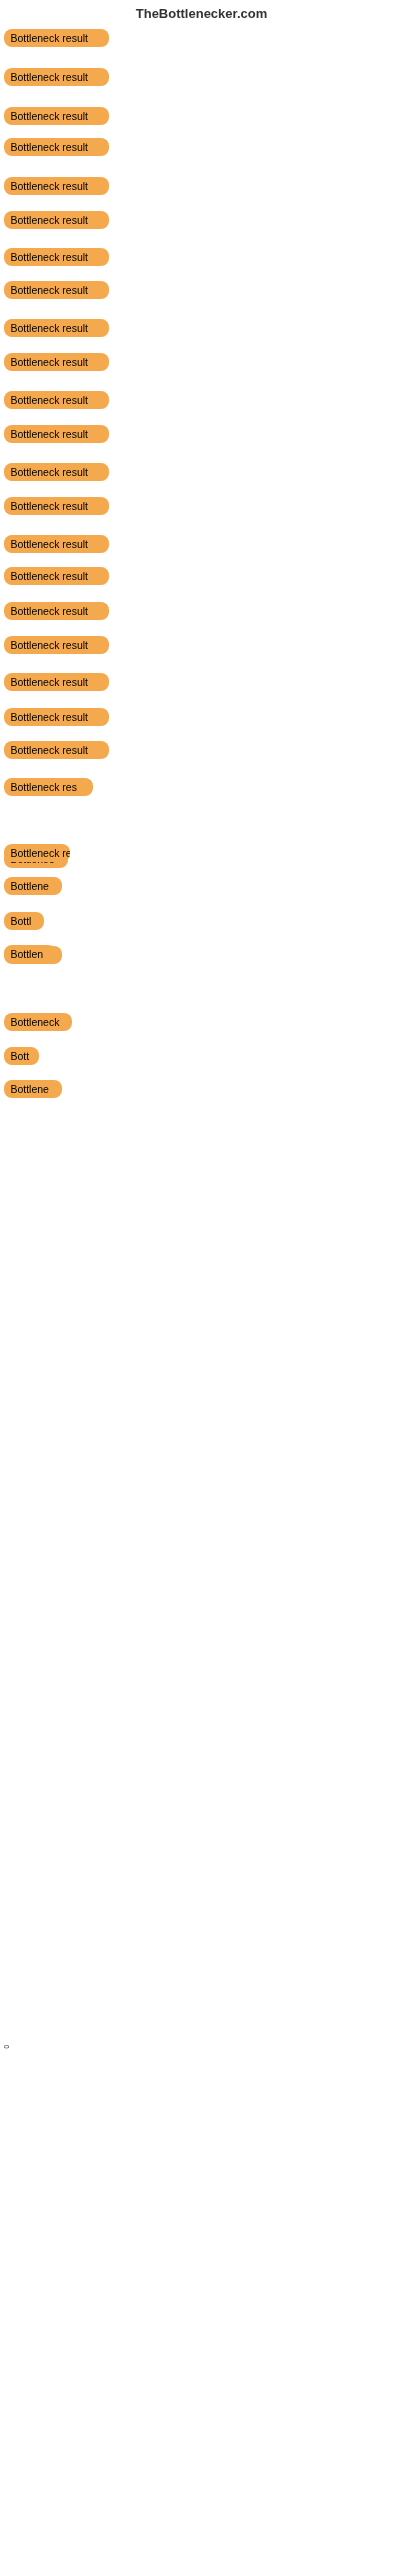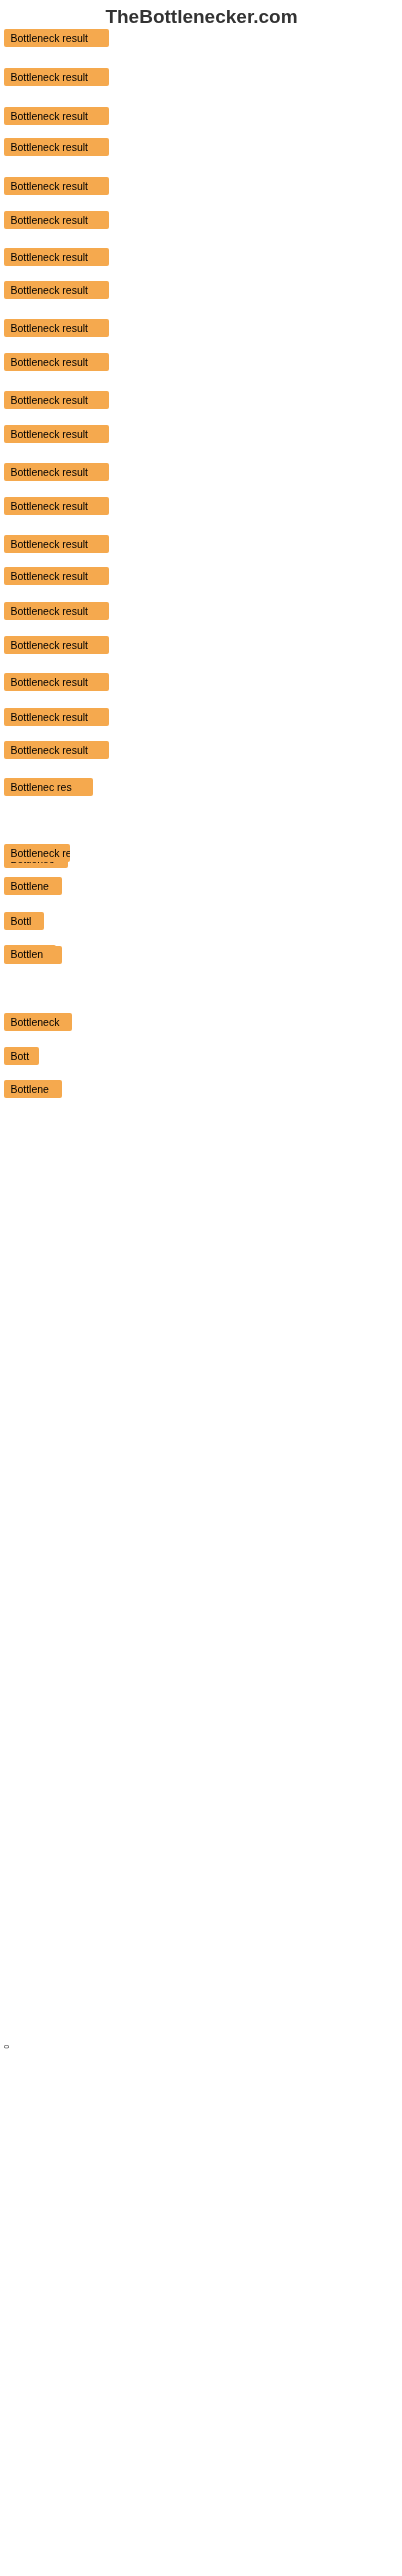--- a/index.html
+++ b/index.html
@@ -9,32 +9,32 @@
     }
     body {
       width: 403px;
       min-height: 2576px;
       background-color: #ffffff;
       font-family: Arial, sans-serif;
       position: relative;
     }
     .site-title {
       text-align: center;
-      font-size: 19px;
+      font-size: 13px;
       font-weight: bold;
       color: #333;
       padding: 6.4px 0 9.7px 0;
     }
     .bottleneck-label {
       background-color: #f5a94e;
       color: #000;
       font-size: 10.5px;
       font-weight: normal;
       padding: 3.2px 6.4px;
-      border-radius: 2px;
+      border-radius: 8px;
       display: inline-block;
       white-space: nowrap;
       overflow: hidden;
     }
     .row {
       position: absolute;
       left: 0;
     }
     .small-text {
       position: absolute;
@@ -64,21 +64,21 @@
     <div class="row" style="top: 425px; left: 4px;"><span class="bottleneck-label" style="max-width: 105px; width: 105px;">Bottleneck result</span></div>
     <div class="row" style="top: 463px; left: 4px;"><span class="bottleneck-label" style="max-width: 105px; width: 105px;">Bottleneck result</span></div>
     <div class="row" style="top: 497px; left: 4px;"><span class="bottleneck-label" style="max-width: 105px; width: 105px;">Bottleneck result</span></div>
     <div class="row" style="top: 535px; left: 4px;"><span class="bottleneck-label" style="max-width: 105px; width: 105px;">Bottleneck result</span></div>
     <div class="row" style="top: 567px; left: 4px;"><span class="bottleneck-label" style="max-width: 105px; width: 105px;">Bottleneck result</span></div>
     <div class="row" style="top: 602px; left: 4px;"><span class="bottleneck-label" style="max-width: 105px; width: 105px;">Bottleneck result</span></div>
     <div class="row" style="top: 636px; left: 4px;"><span class="bottleneck-label" style="max-width: 105px; width: 105px;">Bottleneck result</span></div>
     <div class="row" style="top: 673px; left: 4px;"><span class="bottleneck-label" style="max-width: 105px; width: 105px;">Bottleneck result</span></div>
     <div class="row" style="top: 708px; left: 4px;"><span class="bottleneck-label" style="max-width: 105px; width: 105px;">Bottleneck result</span></div>
     <div class="row" style="top: 741px; left: 4px;"><span class="bottleneck-label" style="max-width: 105px; width: 105px;">Bottleneck result</span></div>
-    <div class="row" style="top: 778px; left: 4px;"><span class="bottleneck-label" style="max-width: 89px; width: 89px;">Bottlenec res</span></div>
+    <div class="row" style="top: 778px; left: 4px;"><span class="bottleneck-label" style="max-width: 89px; width: 89px;">Bottleneck res</span></div>
     <div class="row" style="top: 811px; left: 4px; margin-top: 39px;"><span class="bottleneck-label" style="max-width: 64px; width: 64px;">Bottlenec</span></div>
     <div class="row" style="top: 844px; left: 4px;"><span class="bottleneck-label" style="max-width: 81px; width: 66px;">Bottleneck re</span></div>
     <div class="row" style="top: 877px; left: 4px;"><span class="bottleneck-label" style="max-width: 58px; width: 58px;">Bottlene</span></div>
     <div class="row" style="top: 912px; left: 4px;"><span class="bottleneck-label" style="max-width: 40px; width: 40px;">Bottl</span></div>
     <div class="row" style="top: 946px; left: 4px;"><span class="bottleneck-label" style="max-width: 58px; width: 58px;">Bottlene</span></div>
     <div class="row" style="top: 945px; left: 4px;"><span class="bottleneck-label" style="max-width: 52px; width: 52px;">Bottlen</span></div>
     <div class="row" style="top: 1013px; left: 4px;"><span class="bottleneck-label" style="max-width: 68px; width: 68px;">Bottleneck</span></div>
     <div class="row" style="top: 1047px; left: 4px;"><span class="bottleneck-label" style="max-width: 35px; width: 35px;">Bott</span></div>
     <div class="row" style="top: 1080px; left: 4px;"><span class="bottleneck-label" style="max-width: 58px; width: 58px;">Bottlene</span></div>
   </div>

